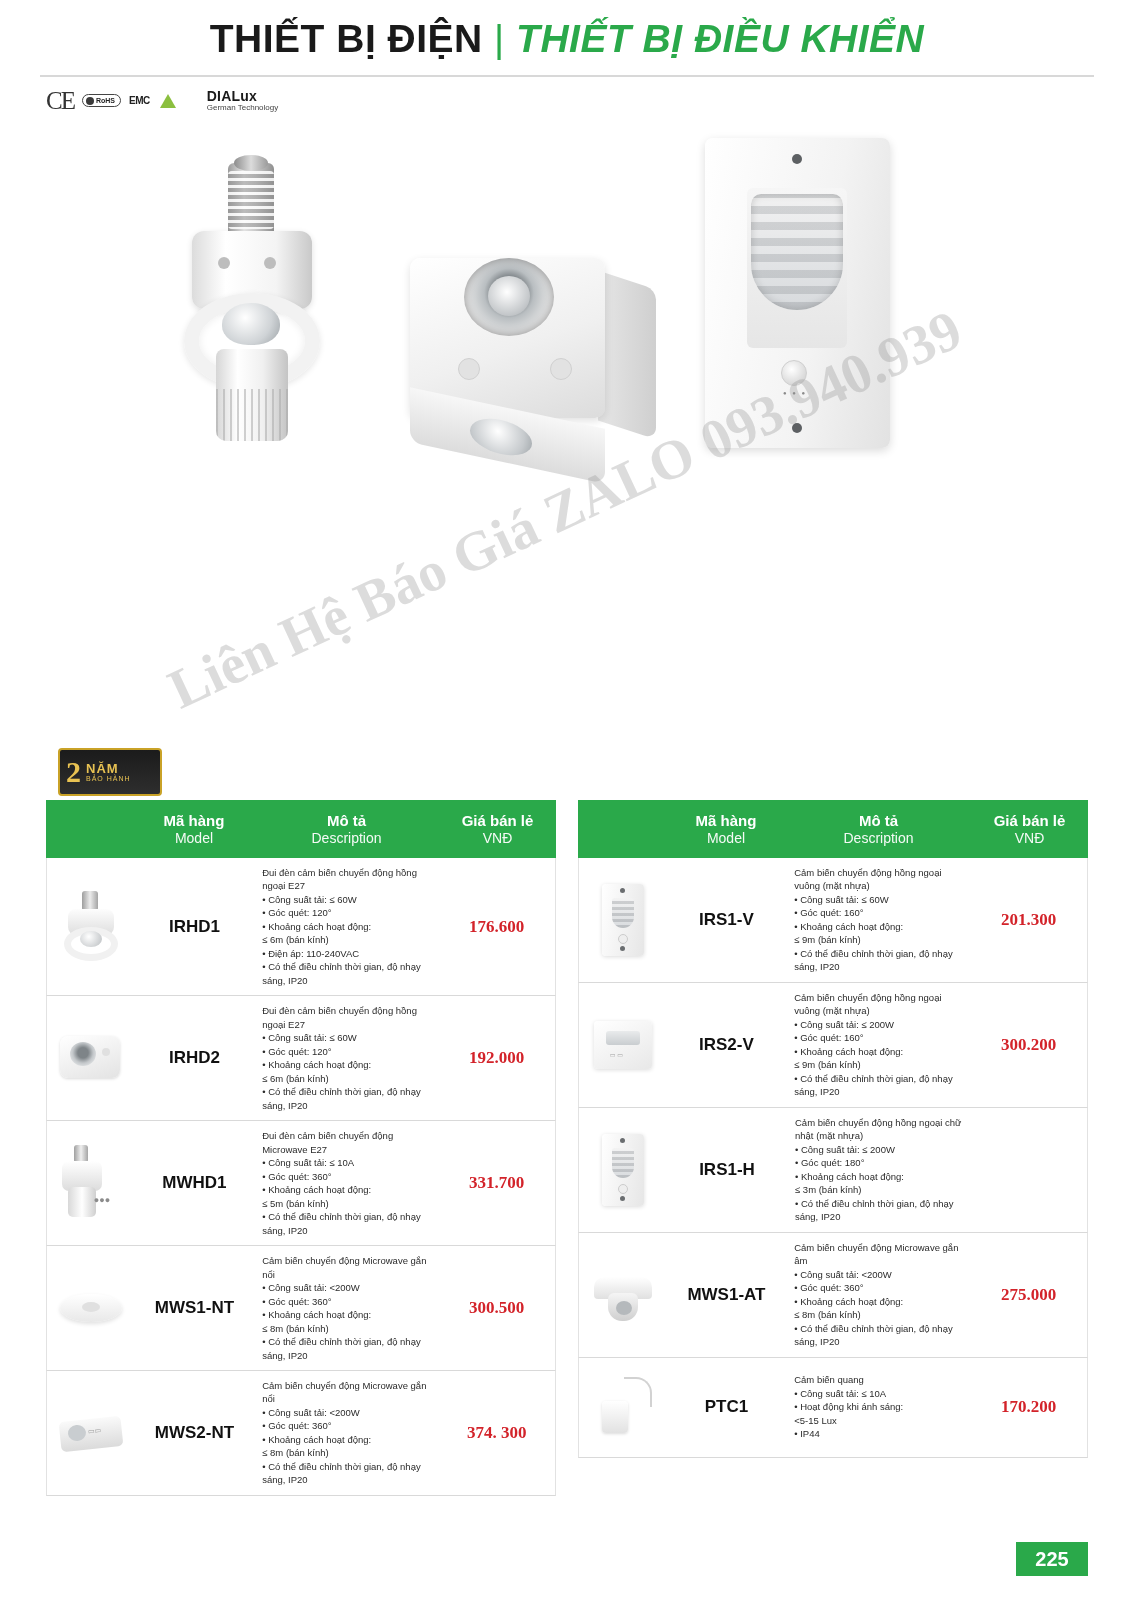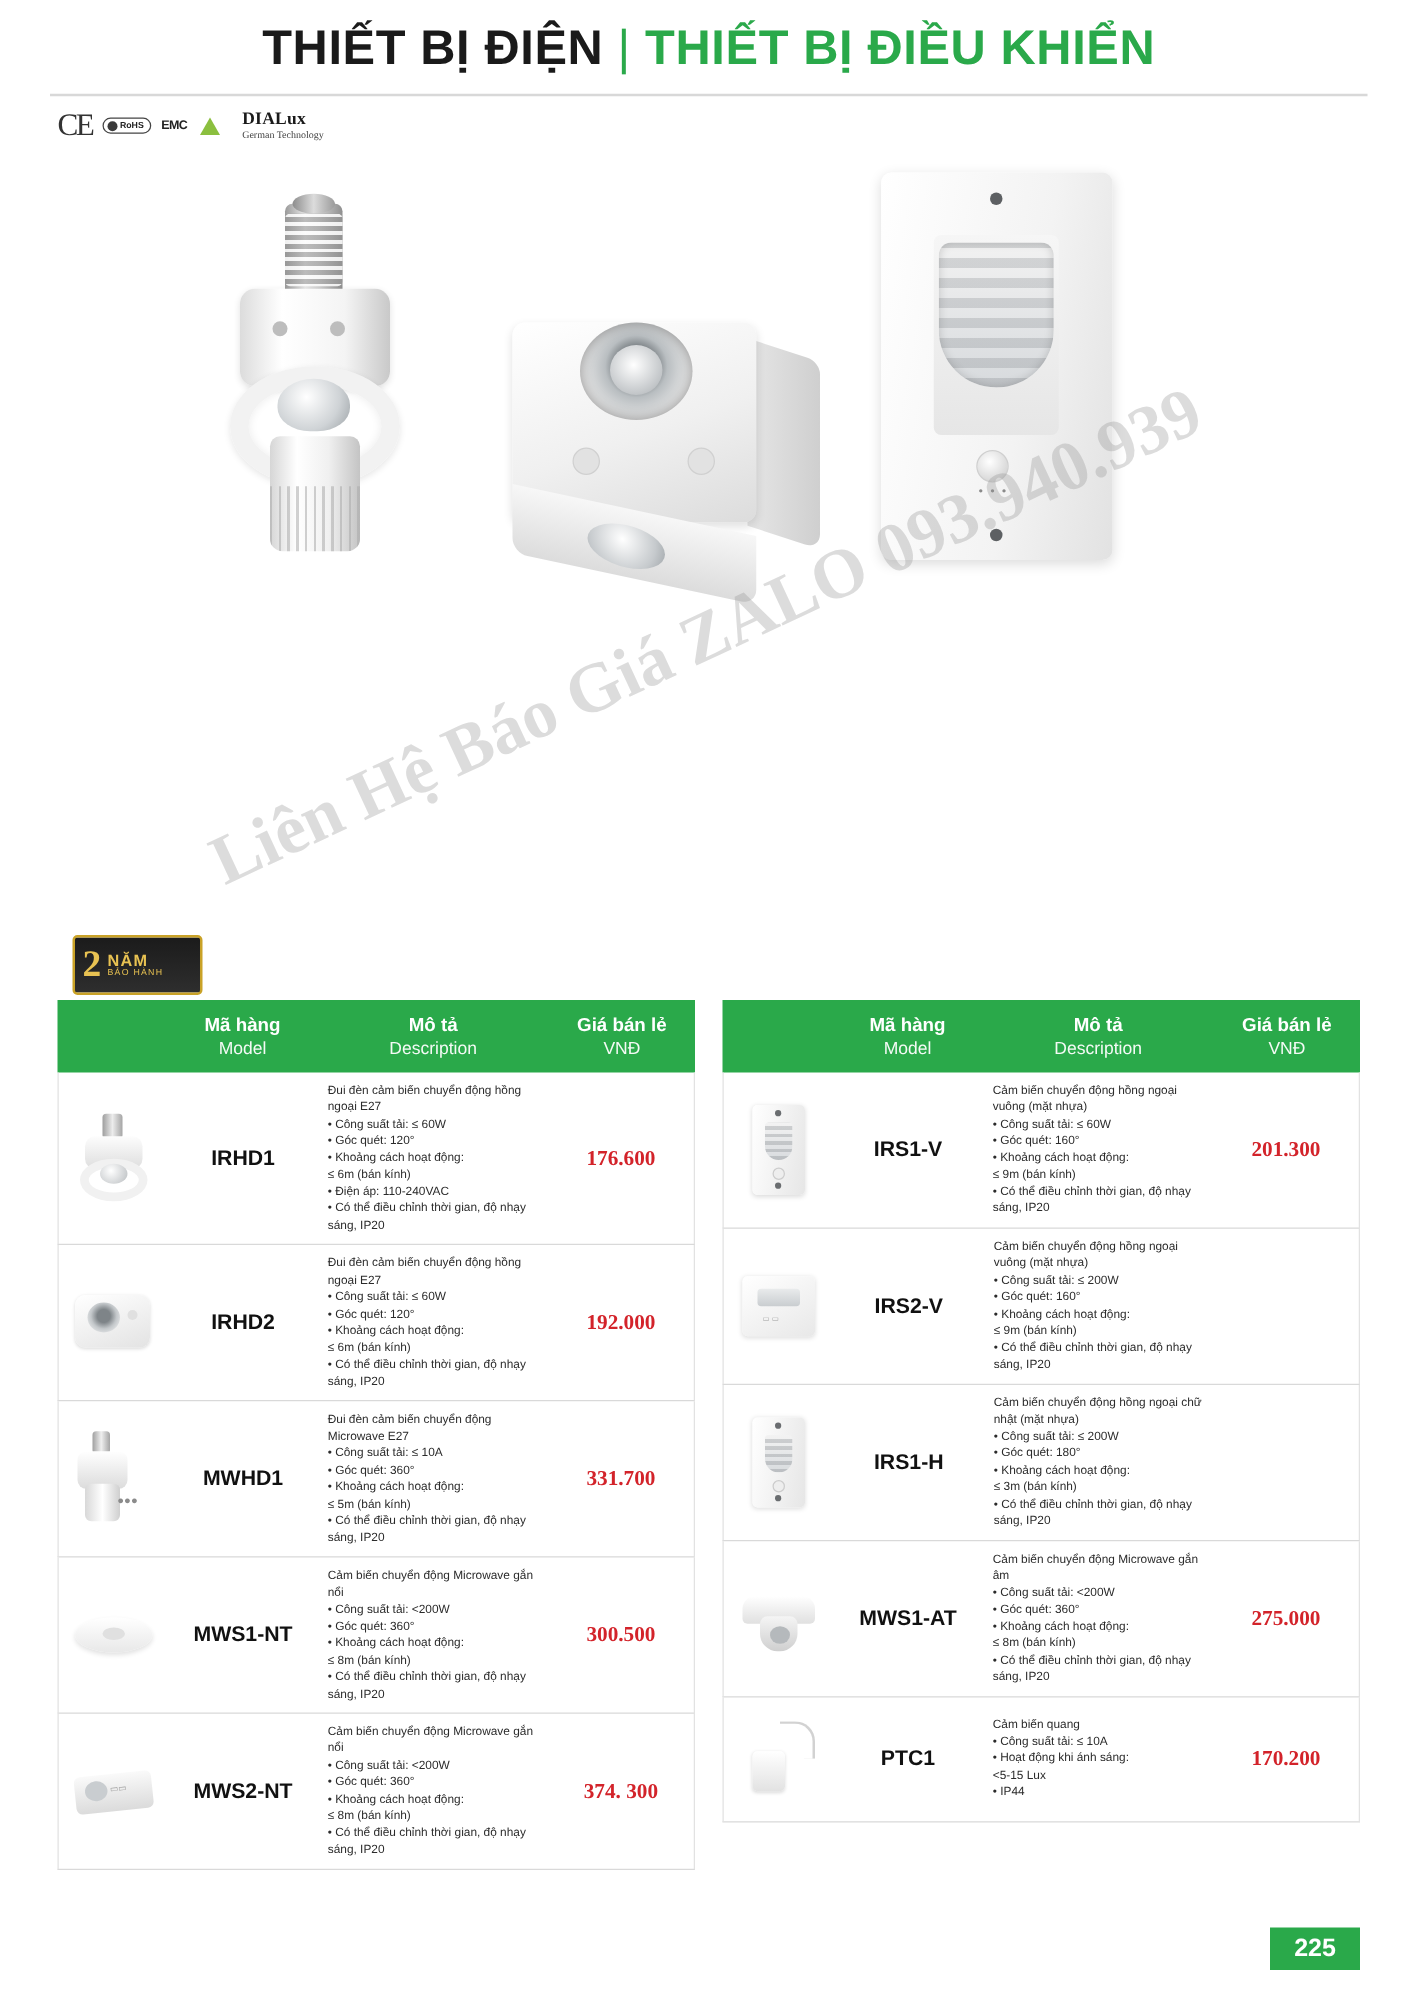--- a/index.html
+++ b/index.html
@@ -19,21 +19,21 @@
     text-align: center;
   }
   .header-title {
     font-size: 39px;
     font-weight: bold;
     letter-spacing: 0.5px;
     line-height: 1.1;
   }
   .title-black { color: #1a1a1a; }
   .title-sep { color: #2aa94a; font-weight: normal; }
-  .title-green { color: #2aa94a; }
+  .title-green { color: #2aa94a; font-style: italic; }
 
   .header-rule {
     margin: 14px 40px 0 40px;
     border-top: 2px solid #d8d8d8;
   }
 
   
   .cert-row {
     display: flex;
     align-items: center;
@@ -71,23 +71,22 @@
     letter-spacing: -0.5px;
   }
   .cert-tri {
     width: 0; height: 0;
     border-left: 8px solid transparent;
     border-right: 8px solid transparent;
     border-bottom: 14px solid #8bbf3f;
     margin-left: 2px;
   }
   .cert-dialux {
-    margin-left: 10px;
+    margin-left: 23px;
     line-height: 1.05;
-    font-family: Liberation Serif, serif;
   }
   .cert-dialux .d1 {
     font-size: 14px;
     font-weight: bold;
     color: #1a1a1a;
     letter-spacing: 0.2px;
   }
   .cert-dialux .d2 {
     font-size: 8px;
     color: #444;
@@ -643,20 +642,23 @@
           <div class="model">IRS2-V</div>
         </div>
       <div class="cell desc col-desc">
           <div class="desc-text" style="white-space:pre-line">Cảm biến chuyển động hồng ngoại vuông (mặt nhựa)
 • Công suất tải: ≤ 200W
 • Góc quét: 160°
 • Khoảng cách hoạt động:
 ≤ 9m (bán kính)
 • Có thể điều chỉnh thời gian, độ nhạy sáng, IP20</div>
         </div>
+      <div class="cell col-price">
+          <div class="price">300.200</div>
+        </div>
     </div>
 
     <div class="row">
       <div class="cell col-img">
         <div class="thumb t-plate">
             <div class="pl"></div>
             <div class="sc t"></div>
             <div class="in"></div>
             <div class="kb"></div>
             <div class="sc b"></div>

